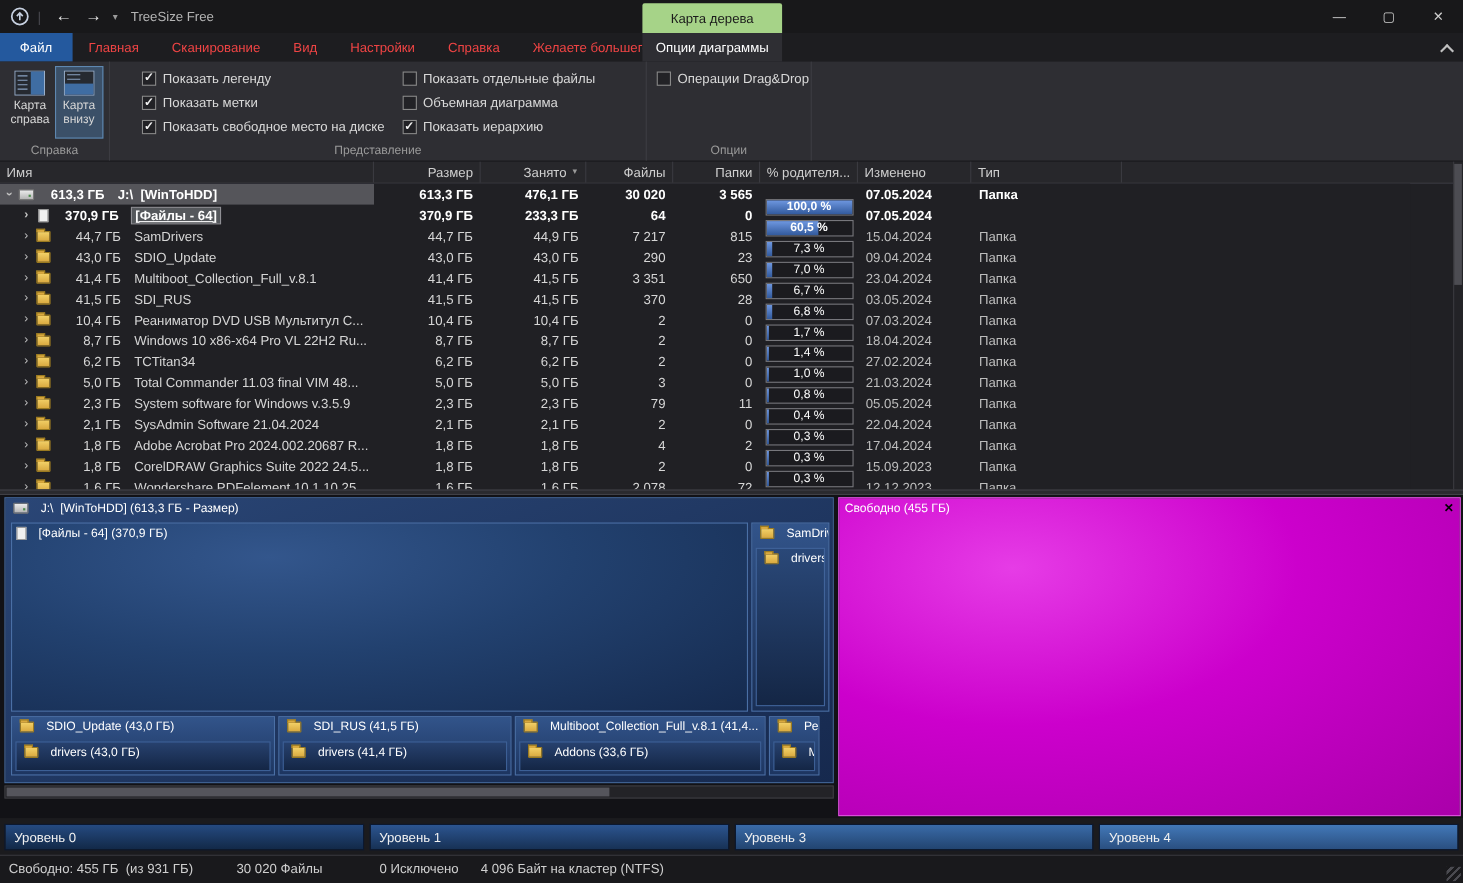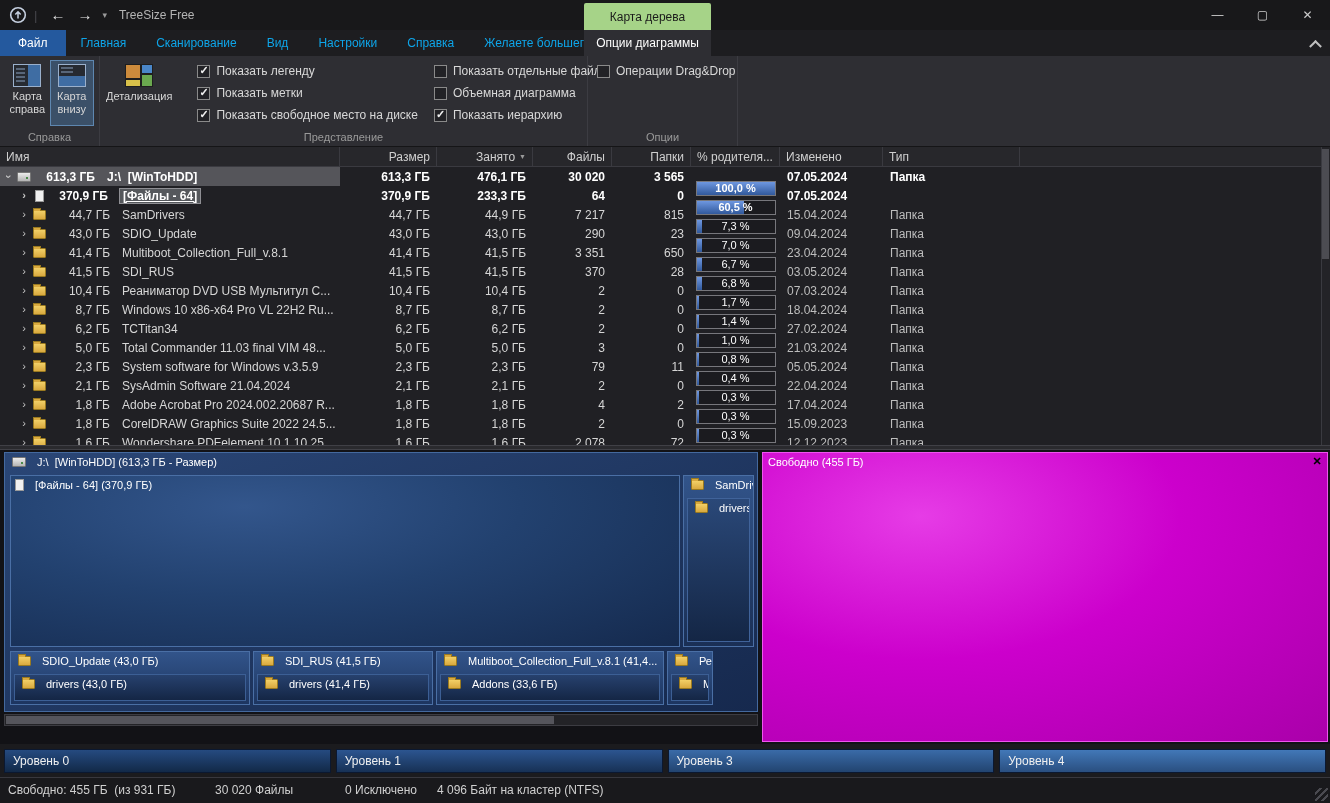--- a/index.html
+++ b/index.html
@@ -13,21 +13,21 @@
   .nav-btn{color:#e6e6e6;font-size:15px;padding:0 6px;line-height:30px;}
   .nav-drop{color:#9a9a9a;font-size:9px;padding:0 4px;}
   .tb-title{color:#b4b4b4;margin-left:8px;}
   .ctx-header{position:absolute;left:584px;top:3px;width:127px;height:27px;background:#a6d388;color:#1b1b1b;
               display:flex;align-items:center;justify-content:center;border-radius:2px 2px 0 0;z-index:5;}
   .win-controls{position:absolute;right:0;top:0;height:30px;display:flex;}
   .win-btn{width:45px;height:30px;display:flex;align-items:center;justify-content:center;color:#cecece;font-size:12px;}
 
   
   .tabrow{position:absolute;left:0;top:30px;width:1330px;height:26px;background:#1d1d20;display:flex;}
-  .tab{padding:0 15px;display:flex;align-items:center;color:#0ea5e9;white-space:nowrap;}
+  .tab{padding:0 15px;display:flex;align-items:center;color:#ef4444;white-space:nowrap;}
   .tab-file{background:#24599e;color:#fff;padding:0 18px;}
   .tab-ctx{position:absolute;left:584px;top:30px;width:127px;height:26px;background:#2e2e33;color:#fff;
            display:flex;align-items:center;justify-content:center;}
   .collapse-btn{position:absolute;right:6px;top:35px;width:18px;height:16px;display:flex;align-items:center;justify-content:center;}
   .chev-up{width:7px;height:7px;border-left:2px solid #c0c0c0;border-top:2px solid #c0c0c0;transform:rotate(45deg) translate(2px,2px);}
 
   
   .ribbon{position:absolute;left:0;top:56px;width:1330px;height:91px;background:#2e2e33;border-bottom:1px solid #151517;
           box-sizing:border-box;display:flex;}
   .rgroup{position:relative;height:100%;border-right:1px solid #3c3c42;display:flex;flex-direction:column;box-sizing:border-box;}
@@ -94,21 +94,21 @@
             border:1px solid #44699e;box-sizing:border-box;}
   .tm-files{position:absolute;left:5px;top:22px;width:670px;height:172px;border:1px solid #4a6fa5;box-sizing:border-box;
             background:radial-gradient(ellipse at 35% 18%,#33568c 0%,#22416f 45%,#152a4e 100%);}
   .tm-sam{position:absolute;left:678px;top:22px;width:71px;height:172px;border:1px solid #4a6fa5;box-sizing:border-box;
           background:linear-gradient(#32548a,#1a2f55);overflow:hidden;}
   .tm-sam-child{position:absolute;left:3px;top:22px;right:3px;bottom:4px;background:linear-gradient(#2a4878,#142645);
                 border:1px solid #40639a;box-sizing:border-box;overflow:hidden;}
   .tm-bottom{position:absolute;left:5px;top:198px;height:54px;display:flex;gap:3px;}
   .bb{position:relative;height:54px;border:1px solid #4a6fa5;box-sizing:border-box;overflow:hidden;
       background:linear-gradient(#32548a,#1d3560);}
-  .bb0{width:240px;}.bb1{width:180px;}.bb2{width:228px;}.bb3{width:46px;}
+  .bb0{width:240px;}.bb1{width:212px;}.bb2{width:228px;}.bb3{width:46px;}
   .bb-child{position:absolute;left:3px;top:22px;right:3px;bottom:3px;background:linear-gradient(#27416e,#142645);
             border:1px solid #3c5f95;box-sizing:border-box;overflow:hidden;}
   .tm-hscroll{position:absolute;left:4px;top:264px;width:754px;height:12px;background:#232327;border:1px solid #3c3c42;box-sizing:border-box;}
   .tm-hthumb{position:absolute;left:1px;top:1px;width:548px;height:8px;background:#55555c;}
   .tm-free{position:absolute;left:762px;top:2px;width:566px;height:290px;box-sizing:border-box;border:1px solid #ee55ee;
            background:radial-gradient(ellipse at 28% 22%,#e63ce6 0%,#cc00cc 45%,#aa00aa 100%);}
   .tm-free-close{position:absolute;right:3px;top:1px;color:#000;font-weight:bold;font-size:11px;width:14px;height:14px;
                  display:flex;align-items:center;justify-content:center;}
 
   
@@ -184,29 +184,20 @@
             <path d="M3 4 h12 M3 8 h12" stroke="#8aa2c2" stroke-width="1"></path>
           </svg>
           <span class="blabel">Карта внизу</span>
         </div>
       </div>
       <div class="rgroup-label">Справка</div>
     </div>
 
     <div class="rgroup" style="width:488px;">
       <div class="rgroup-body">
-        <div class="bigbtn wide">
-          <svg width="28" height="23" viewBox="0 0 28 23">
-            <rect x="0.5" y="0.5" width="15" height="14" fill="#cd8b3c" stroke="#1e1e1e"></rect>
-            <rect x="16.5" y="0.5" width="11" height="9" fill="#4a86c8" stroke="#1e1e1e"></rect>
-            <rect x="16.5" y="10.5" width="11" height="12" fill="#6aa84f" stroke="#1e1e1e"></rect>
-            <rect x="0.5" y="15.5" width="15" height="7" fill="#d9c14a" stroke="#1e1e1e"></rect>
-          </svg>
-          <span class="blabel">Детализация</span>
-        </div>
         <div class="cbcol" style="margin-left:24px;">
           <div class="cb checked">
             <span class="cbbox"></span>
             <span>Показать легенду</span>
           </div>
           <div class="cb checked">
             <span class="cbbox"></span>
             <span>Показать метки</span>
           </div>
           <div class="cb checked">

